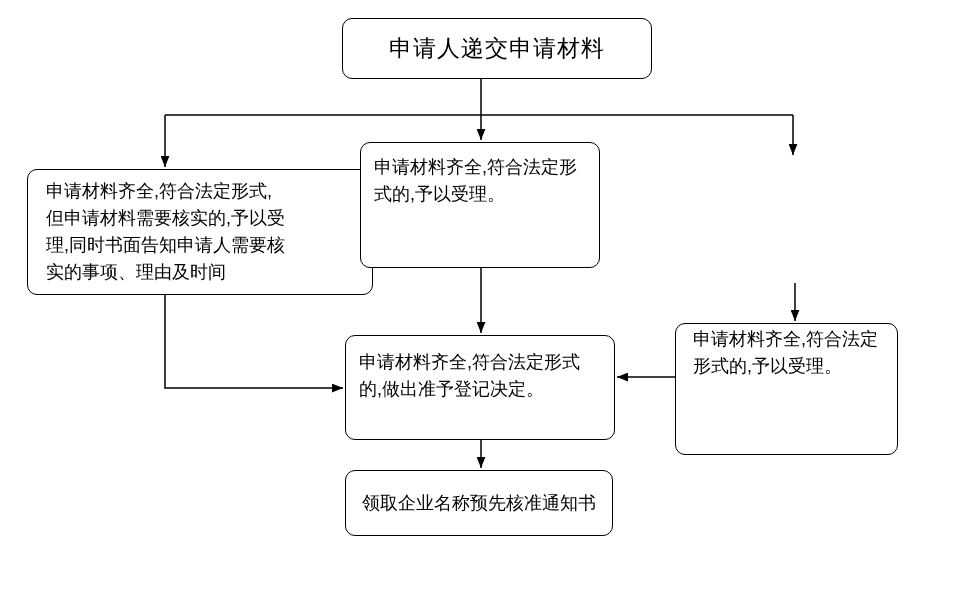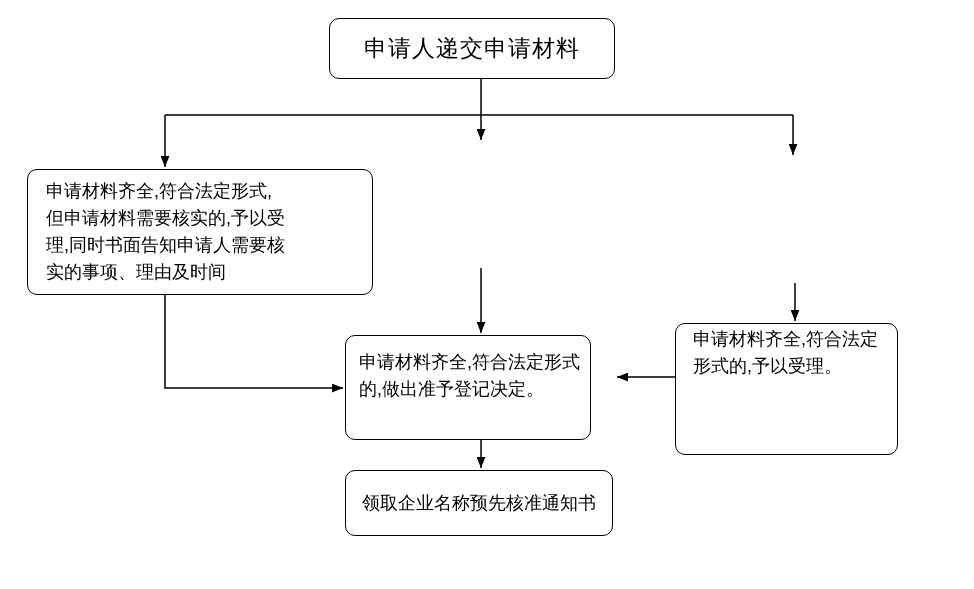--- a/index.html
+++ b/index.html
@@ -38,37 +38,37 @@
     display: block;
   }
   .node.centered {
     display: flex;
     align-items: center;
     justify-content: center;
     text-align: center;
   }
   
   #node-start {
-    left: 329px; top: 18px; width: 286px; height: 61px;
+    left: 342px; top: 18px; width: 310px; height: 61px;
     font-size: 23px; letter-spacing: 1px;
   }
   #node-verify {
     left: 27px; top: 169px; width: 346px; height: 126px;
     padding: 8px 8px 0 18px;
   }
   #node-accept-center {
     left: 360px; top: 142px; width: 240px; height: 126px;
     padding: 11px 8px 0 13px;
   }
   #node-incomplete {
     left: 675px; top: 157px; width: 225px; height: 126px;
     padding: 10px 6px 0 13px;
   }
   #node-decision {
-    left: 345px; top: 335px; width: 246px; height: 105px;
+    left: 345px; top: 335px; width: 270px; height: 105px;
     padding: 13px 8px 0 13px;
   }
   #node-accept-right {
     left: 675px; top: 323px; width: 223px; height: 132px;
     padding: 2px 6px 0 17px;
   }
   #node-end {
     left: 345px; top: 470px; width: 268px; height: 66px;
   }
   .edge {
@@ -114,20 +114,24 @@
     <span class="node-text">申请人递交申请材料</span>
   </div>
 
   <div class="node" id="node-verify">
     <span class="node-text">申请材料齐全,符合法定形式,
 但申请材料需要核实的,予以受
 理,同时书面告知申请人需要核
 实的事项、理由及时间</span>
   </div>
 
+  <div class="node" id="node-accept-center">
+    <span class="node-text">申请材料齐全,符合法定形
+式的,予以受理。</span>
+  </div>
 
 
   <div class="node" id="node-decision">
     <span class="node-text">申请材料齐全,符合法定形式
 的,做出准予登记决定。</span>
   </div>
 
   <div class="node" id="node-accept-right">
     <span class="node-text">申请材料齐全,符合法定
 形式的,予以受理。</span>

